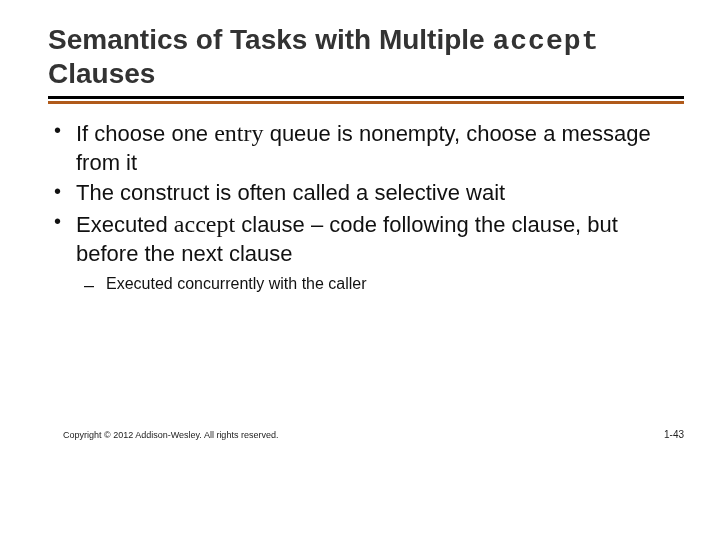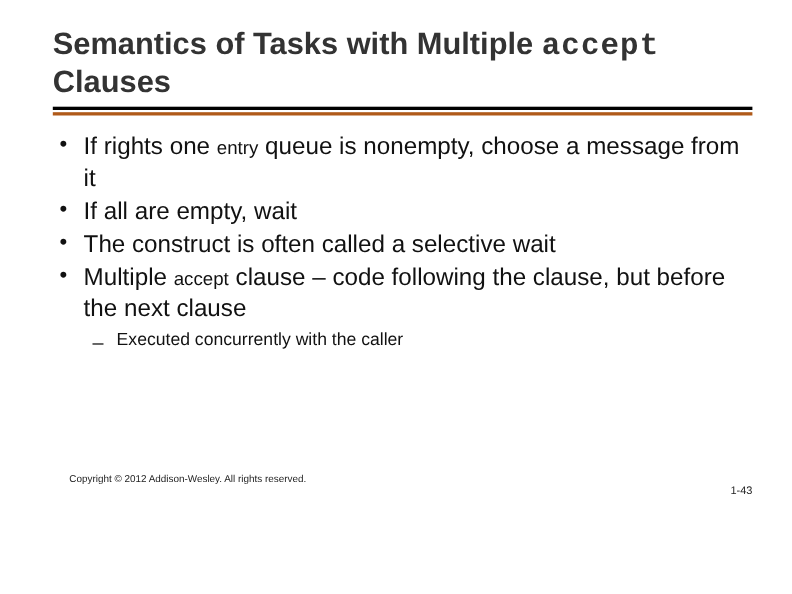--- a/index.html
+++ b/index.html
@@ -5,41 +5,40 @@
   * { box-sizing: border-box; margin: 0; padding: 0; }
   html, body { width: 720px; height: 540px; background: #fff; font-family: Verdana, Geneva, sans-serif; color: #000; }
   .slide { width: 720px; height: 464px; position: relative; padding: 24px 36px 0 48px; }
   .title { font-size: 28px; line-height: 1.15; color: #333; margin-bottom: 6px; }
   .title .mono { font-family: "Courier New", Courier, monospace; letter-spacing: 1px; }
   .hr1 { border: none; border-top: 3px solid #000; margin-top: 6px; }
   .hr2 { border: none; border-top: 3px solid #b05a1a; margin-top: 2px; margin-bottom: 14px; }
   ul.top { list-style: none; padding: 0 4px 0 28px; }
   ul.top > li { position: relative; font-size: 22px; line-height: 1.28; color: #111; margin-bottom: 2px; padding-left: 0; }
   ul.top > li::before { content: "•"; position: absolute; left: -22px; top: 0; font-size: 20px; color: #111; }
-  ul.top .mono { font-family: Liberation Sans, sans-serif; font-size: 17px; }
+  ul.top .mono { font-family: Liberation Serif, serif; font-size: 24px; }
   ul.sub { list-style: none; padding: 6px 0 0 30px; }
   ul.sub > li { position: relative; font-size: 16px; line-height: 1.3; color: #111; }
   ul.sub > li::before { content: "–"; position: absolute; left: -22px; top: 0; font-size: 18px; }
   .footer { position: absolute; left: 63px; bottom: 24px; font-size: 9px; color: #222; }
-  .pagenum { position: absolute; right: 36px; bottom: 12px; font-size: 10px; color: #222; }
+  .pagenum { position: absolute; right: 36px; bottom: 24px; font-size: 10px; color: #222; }
 </style>
 </head>
 <body>
 
 <div class="slide">
   <h1 class="title">
     <span>Semantics of Tasks with Multiple </span><span class="mono">accept</span><span> Clauses</span>
   </h1>
   <hr class="hr1">
   <hr class="hr2">
 
   <ul class="top" id="bullets">
-      <li><span>If rights one </span><span class="mono">entry</span><span> queue is nonempty, choose a message from it</span></li>
-      <li><span>If all are empty, wait</span></li>
+      <li><span>If choose one </span><span class="mono">entry</span><span> queue is nonempty, choose a message from it</span></li>
       <li><span>The construct is often called a selective wait</span></li>
-      <li><span>Multiple </span><span class="mono">accept</span><span> clause – code following the clause, but before the next clause</span><ul class="sub">
+      <li><span>Executed </span><span class="mono">accept</span><span> clause – code following the clause, but before the next clause</span><ul class="sub">
           <li>Executed concurrently with the caller</li>
         </ul></li>
     </ul>
 
   <div class="footer">Copyright © 2012 Addison-Wesley. All rights reserved.</div>
   <div class="pagenum">1-43</div>
 </div>
 
 </body></html>

